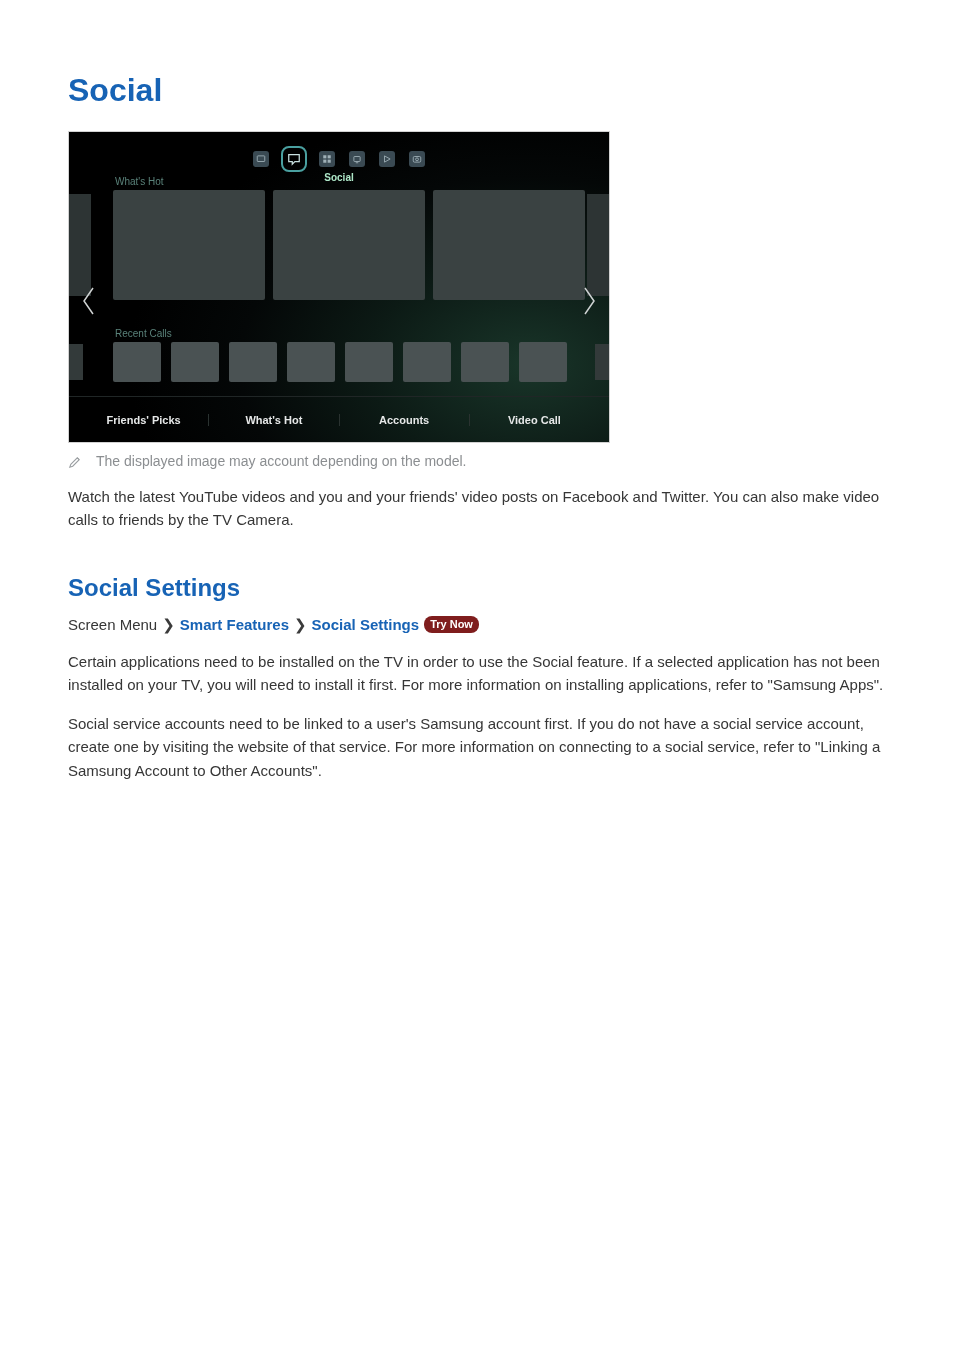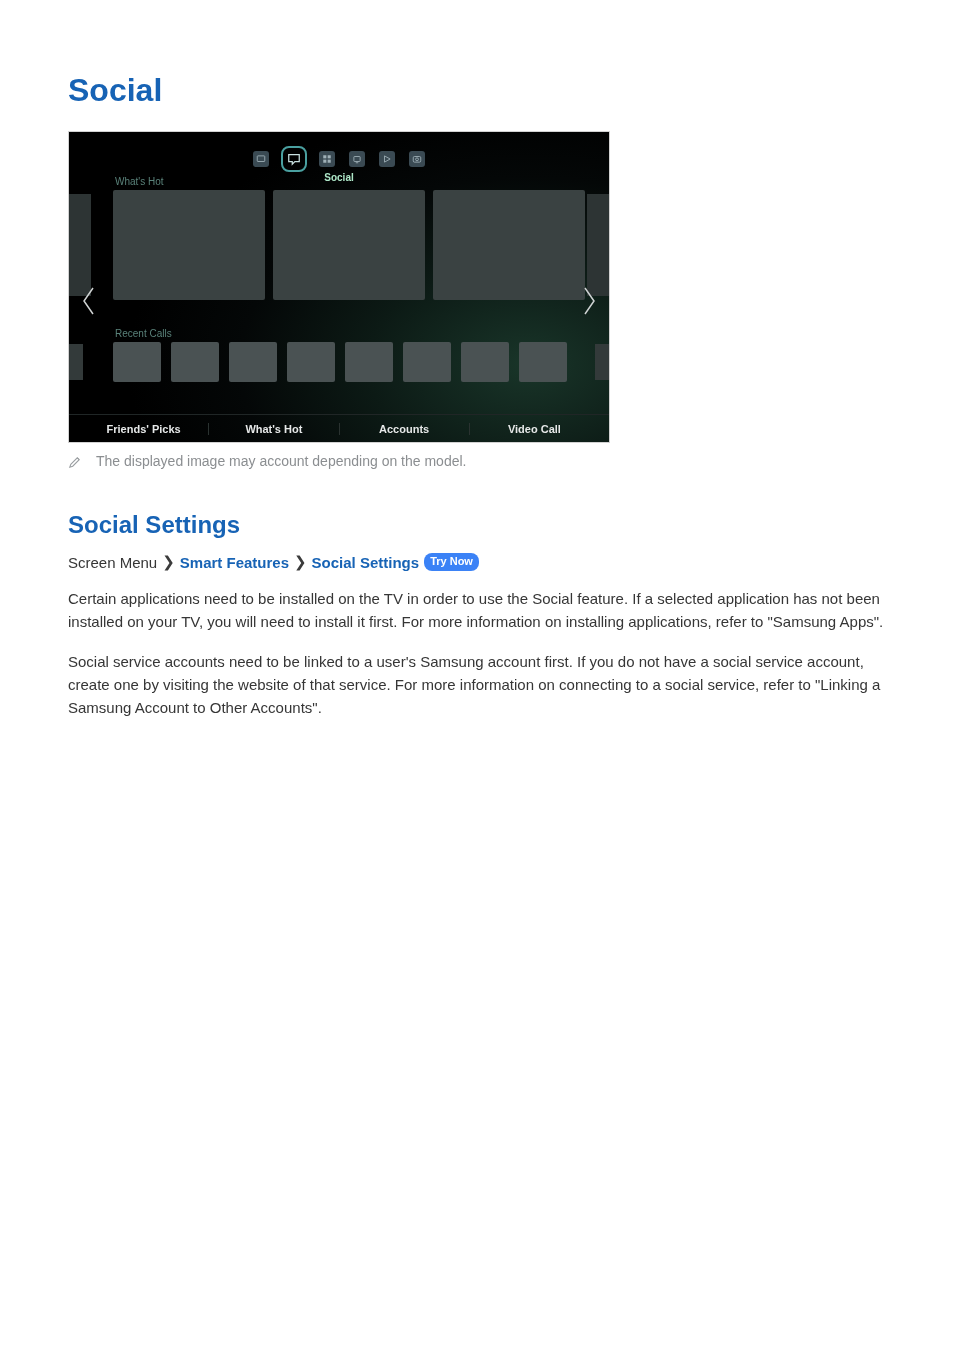--- a/index.html
+++ b/index.html
@@ -118,21 +118,21 @@
   font-weight: 200;
   padding: 4px;
 }
 .chev.left  { left: 6px; }
 .chev.right { right: 6px; }
 .bottom-bar {
   position: absolute;
   left: 0;
   right: 0;
   bottom: 0;
-  height: 28px;
+  height: 46px;
   display: flex;
   align-items: center;
   justify-content: space-around;
   padding: 0 10px;
   border-top: 1px solid #202626;
   box-sizing: border-box;
 }
 .bottom-item {
   flex: 1;
   text-align: center;
@@ -173,21 +173,21 @@
   font-size: 15px;
   color: #363636;
   display: flex;
   align-items: center;
   flex-wrap: wrap;
   gap: 5px;
 }
 .breadcrumb .sep { color: #3b3b3b; }
 .try-now {
   display: inline-block;
-  background: #3b82f6;
+  background: #7f1d1d;
   color: #fff;
   font-size: 11px;
   font-weight: 700;
   padding: 2px 6px;
   border-radius: 8px;
   line-height: 1.2;
 }
 h3.sub {
   font-size: 18px;
   font-weight: 700;
@@ -288,20 +288,21 @@
   </div>
 
   <div class="note-row">
     <svg class="pencil" viewBox="0 0 16 16">
       <path d="M2 14l1.2-3.4 7.4-7.4 2.2 2.2-7.4 7.4z" fill="none" stroke="#9a9ea1" stroke-width="1.2"></path>
       <path d="M10.6 3.2l2.2 2.2" stroke="#9a9ea1" stroke-width="1.2"></path>
     </svg>
     <span>The displayed image may account depending on the model.</span>
   </div>
 
+  <p class="body-text">Watch the latest YouTube videos and you and your friends' video posts on Facebook and Twitter. You can also make video calls to friends by the TV Camera.</p>
 
 
   <h2 class="section">Social Settings</h2>
 
   <div class="breadcrumb">
     <span>Screen Menu</span>
     <span class="sep">❯</span>
     <span class="link">Smart Features</span>
     <span class="sep">❯</span>
     <span class="link">Social Settings</span>

